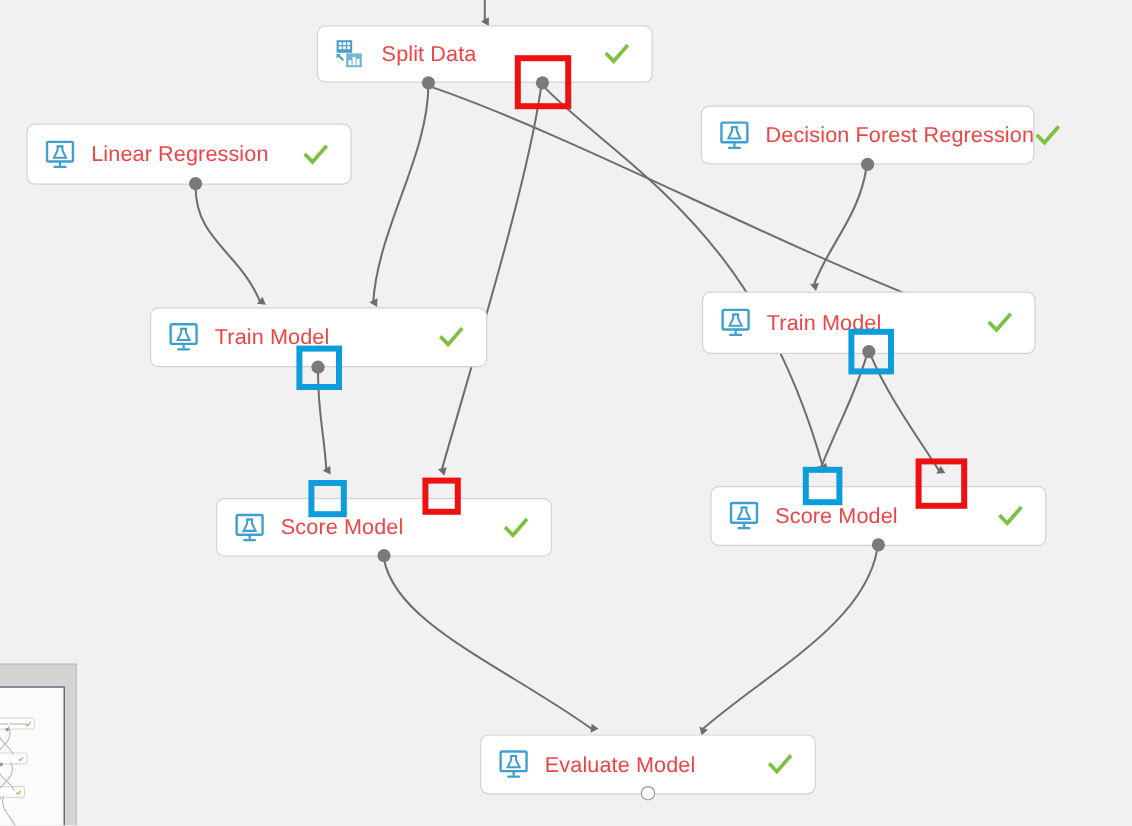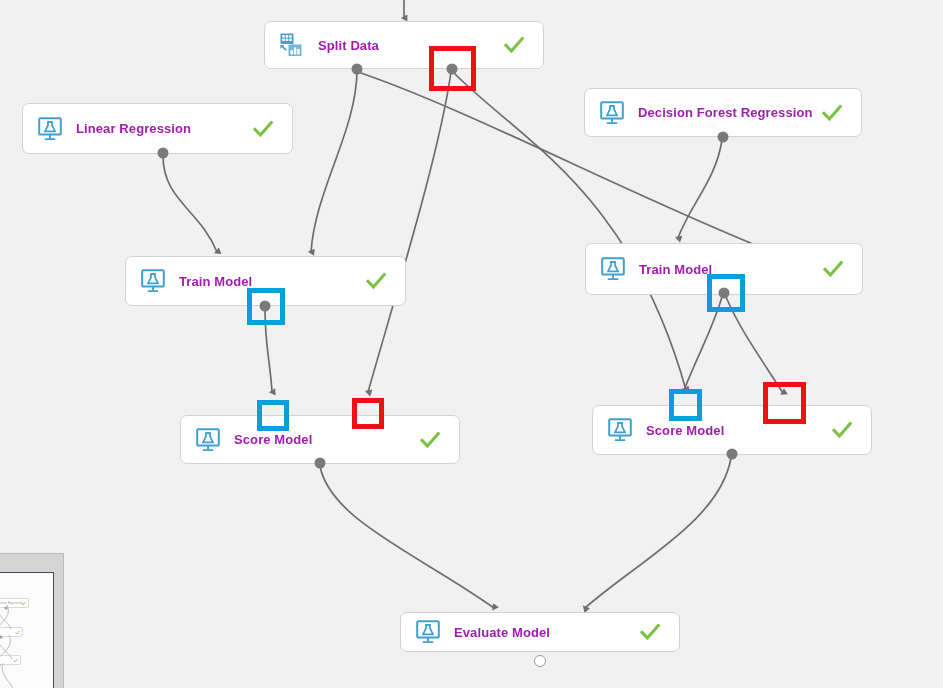--- a/index.html
+++ b/index.html
@@ -37,25 +37,24 @@
   .node-icon {
     flex: 0 0 auto;
     margin-left: 14px;
     width: 26px;
     height: 26px;
     display: block;
   }
   .node-label {
     flex: 1 1 auto;
     margin-left: 13px;
-    font-size: 13px;
-    color: #a21caf;
+    font-size: 18px;
+    color: #ef4444;
     letter-spacing: .1px;
     white-space: nowrap;
-    font-weight: bold;
   }
   .node-check {
     flex: 0 0 auto;
     margin-right: 18px;
     width: 22px;
     height: 22px;
   }
   .port {
     position: absolute;
     width: 11px;
@@ -243,21 +242,21 @@
     <path d="M 11 6 L 15 6 L 15 9.2 L 18 15.4 L 8 15.4 L 11 9.2 Z" fill="none" stroke="#3f9fcf" stroke-width="1.7"></path>
     <rect x="10.4" y="5.2" width="5.2" height="1.5" fill="#3f9fcf"></rect>
     <rect x="12.1" y="18.6" width="1.9" height="3.8" fill="#3f9fcf"></rect>
     <rect x="7.6" y="22.2" width="10.8" height="1.9" rx="0.8" fill="#3f9fcf"></rect>
   </svg>
 <span class="node-label">Score Model</span>
   <svg class="node-check" viewBox="0 0 22 22" xmlns="http://www.w3.org/2000/svg">
     <path d="M 3 11.4 L 8.4 17 L 19.2 4.6" fill="none" stroke="#7cc142" stroke-width="3.1" stroke-linecap="square" stroke-linejoin="miter"></path>
   </svg>
 </div>
-      <div class="node" style="left: 400px; top: 612px; width: 280px; height: 40px;">
+      <div class="node" style="left: 400px; top: 612px; width: 280px; height: 50px;">
   <svg class="node-icon" viewBox="0 0 26 26" xmlns="http://www.w3.org/2000/svg">
     <rect x="2.2" y="2.2" width="21.6" height="16.4" rx="1.2" fill="none" stroke="#3f9fcf" stroke-width="2"></rect>
     <path d="M 11 6 L 15 6 L 15 9.2 L 18 15.4 L 8 15.4 L 11 9.2 Z" fill="none" stroke="#3f9fcf" stroke-width="1.7"></path>
     <rect x="10.4" y="5.2" width="5.2" height="1.5" fill="#3f9fcf"></rect>
     <rect x="12.1" y="18.6" width="1.9" height="3.8" fill="#3f9fcf"></rect>
     <rect x="7.6" y="22.2" width="10.8" height="1.9" rx="0.8" fill="#3f9fcf"></rect>
   </svg>
 <span class="node-label">Evaluate Model</span>
   <svg class="node-check" viewBox="0 0 22 22" xmlns="http://www.w3.org/2000/svg">
     <path d="M 3 11.4 L 8.4 17 L 19.2 4.6" fill="none" stroke="#7cc142" stroke-width="3.1" stroke-linecap="square" stroke-linejoin="miter"></path>

